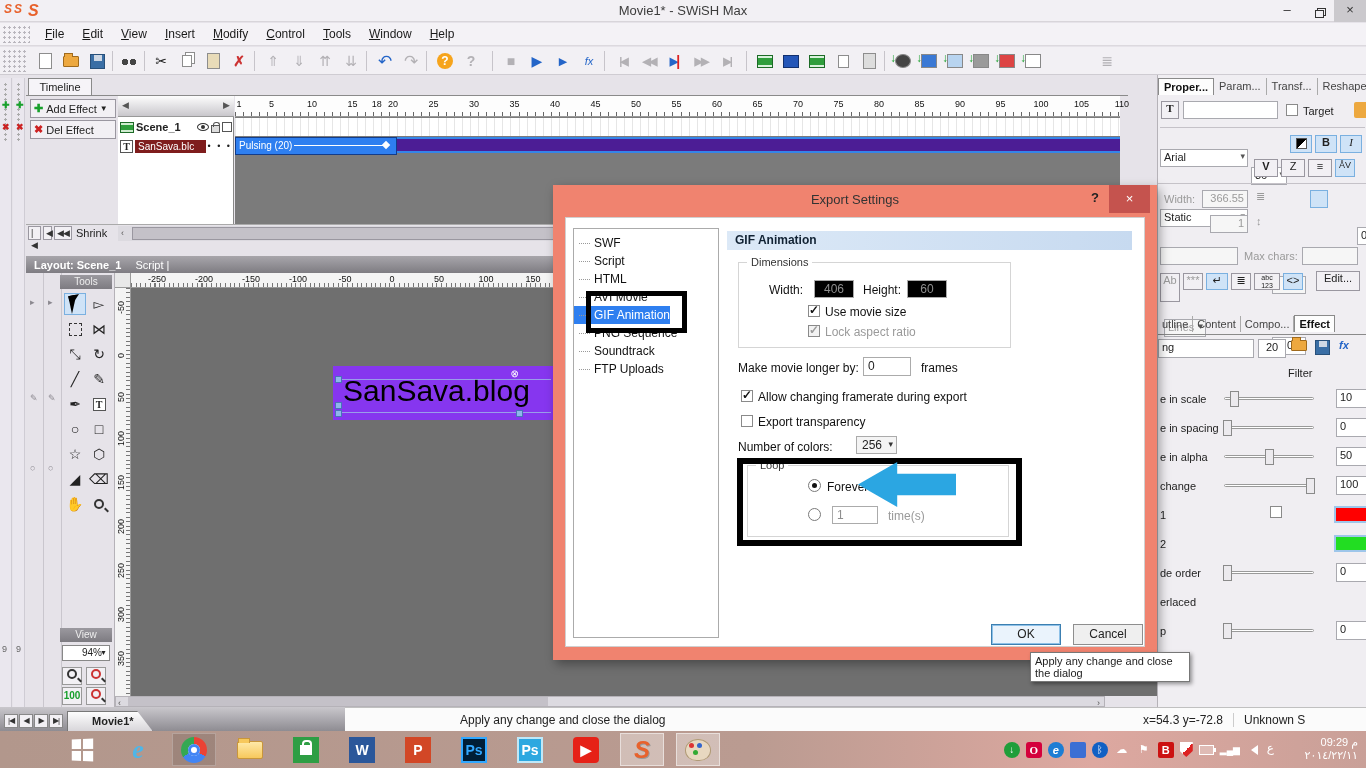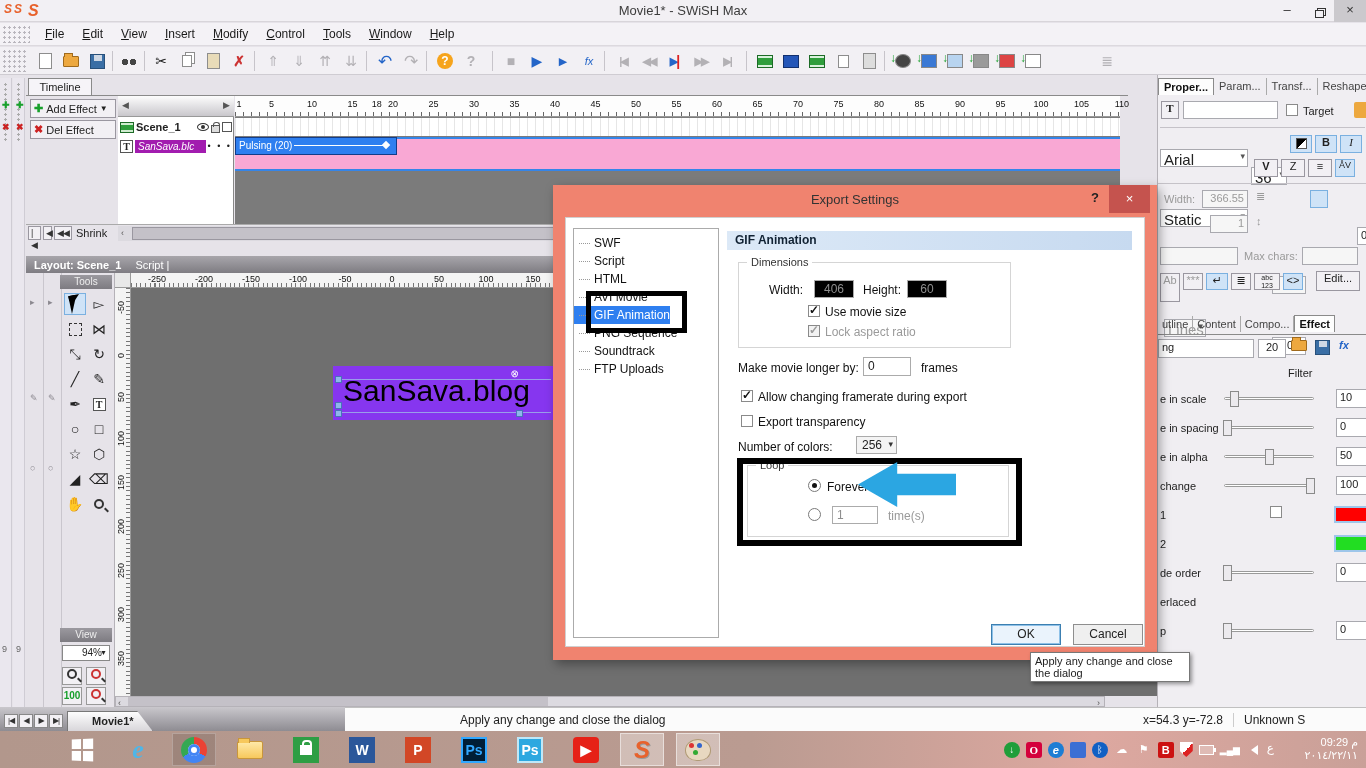--- a/index.html
+++ b/index.html
@@ -54,28 +54,28 @@
   #track-head { position:absolute; left:92px; top:0px; width:116px; height:128px; background:#fff; border-right:1px solid #888; }
   #track-scroll { position:absolute; left:0; top:0; width:116px; height:21px; background:linear-gradient(#fdfdfd,#c9c7cc); border-bottom:1px solid #999; color:#555; }
   .row { position:absolute; left:0; width:116px; height:18px; display:flex; align-items:center; gap:2px; padding:0 2px; }
   .filmico { width:14px; height:11px; background:#2f9e3c; box-shadow:inset 0 2px 0 #cfeccf, inset 0 -2px 0 #cfeccf; border:1px solid #1d6b27; }
   .eye { width:12px; height:8px; border:1px solid #333; border-radius:50%; position:relative; }
   .eye::after { content:""; position:absolute; left:3px; top:1px; width:4px; height:4px; background:#333; border-radius:50%; }
   .lock { width:9px; height:8px; background:#ddd; border:1px solid #555; position:relative; margin-top:3px; }
   .lock::before { content:""; position:absolute; left:1px; top:-4px; width:5px; height:4px; border:1px solid #555; border-bottom:none; border-radius:3px 3px 0 0; }
   .sqr { width:10px; height:10px; border:1px solid #555; background:#fff; }
   .tbox { width:13px; height:13px; border:1px solid #555; background:#fff; text-align:center; line-height:12px; font-family:"Liberation Serif",serif; font-weight:bold; font-size:10px; }
-  #layer-name { background:#a21caf; color:#fff; font-style:italic; font-size:10px; padding:1px 3px; flex:1; }
+  #layer-name { background:#7f1d1d; color:#fff; font-size:10px; padding:1px 3px; flex:1; }
   #tl-grid { position:absolute; left:209px; top:0; width:885px; height:128px; background:#7b7b7b; }
   #tl-ruler { position:absolute; left:0; top:0; width:885px; height:21px; background:#fdfdfd; border-bottom:1px solid #999;
     background-image:repeating-linear-gradient(90deg,#666 0 1px,transparent 1px 8.1px); background-size:100% 4px; background-position:0 100%; background-repeat:no-repeat; }
   .rlabel { position:absolute; top:3px; transform:translateX(-50%); font-size:9px; color:#111; }
   #row-scene { position:absolute; left:0; top:22px; width:885px; height:18px; background:#fff;
      background-image:repeating-linear-gradient(90deg,#e6e6e6 0 1px,transparent 1px 8.1px); }
-  #row-layer { position:absolute; left:0; top:41px; width:885px; height:34px; background:#f9a8d4; border-top:2px solid #3585e8; border-bottom:2px solid #3585e8; }
+  #row-layer { position:absolute; left:0; top:41px; width:885px; height:16px; background:#4c1d95; border-top:2px solid #3585e8; border-bottom:2px solid #3585e8; }
   #pulse-bar { position:absolute; left:0; top:-2px; width:162px; height:18px; background:#2e7ff0; border:1px solid #123c8a; color:#fff; font-size:10px; padding:2px 3px; }
   #pulse-arrow { position:absolute; left:58px; top:7px; width:92px; height:1px; background:#fff; }
   #pulse-arrow::after { content:""; position:absolute; right:-3px; top:-3px; width:6px; height:6px; background:#fff; transform:rotate(45deg); }
   #shrink-row { left:26px; top:224px; width:1102px; height:17px; background:#e6e3e9; border-top:1px solid #aaa; }
   .mini-btn { position:absolute; top:1px; height:14px; background:#f2f0f4; border:1px solid #9a97a0; font-size:9px; line-height:12px; padding:0 2px; color:#333; letter-spacing:-1px; }
   #tl-scroll { position:absolute; left:92px; top:1px; width:1008px; height:15px; background:#dcdae0; }
   #tl-thumb { position:absolute; left:14px; top:1px; width:940px; height:13px; background:#c4c1c8; border:1px solid #9a97a0; }
 
   
   #layout-bar { left:26px; top:256px; width:1102px; height:17px; background:linear-gradient(#a8a6ab,#7e7c82); color:#fff; display:flex; align-items:center; padding-left:8px; gap:14px; font-size:11px; }
@@ -120,21 +120,21 @@
 
   
   #rpanel { left:1157px; top:75px; width:209px; height:632px; background:#f0eef2; border-left:1px solid #b5b2b8; overflow:hidden; }
   .rp-tabs { position:absolute; left:0; top:3px; display:flex; font-size:11px; color:#444; }
   .rp-tabs > div { padding:2px 5px; border-right:1px solid #aaa; }
   .rp-tabs > div:first-child { background:#fdfdfd; border:1px solid #8a8a8a; border-bottom:none; font-weight:bold; color:#111; }
   .fld { background:#fff; border:1px solid #a9a9af; font-size:11px; padding:1px 3px; }
   .fld.dis { background:#f6f6f6; color:#9a9a9a; }
   .sbtn { background:#f2f0f4; border:1px solid #9a97a0; text-align:center; }
   .sbtn.on { background:#cfe3f7; border-color:#7ab0e0; }
-  .combo { background:#fff; border:1px solid #a9a9af; padding:1px 3px; position:relative; font-size:15px; }
+  .combo { background:#fff; border:1px solid #a9a9af; padding:1px 3px; position:relative; font-size:11px; }
   .combo::after { content:"▾"; position:absolute; right:2px; top:1px; color:#555; font-size:9px; }
   .cb { width:12px; height:12px; background:#fff; border:1px solid #8a8a8a; position:relative; display:inline-block; }
   .cb.on::after { content:"✓"; position:absolute; left:0px; top:-3px; font-weight:bold; font-size:12px; color:#111; }
   .cb.on.dis::after { color:#9a9a9a; } .cb.dis { background:#f2f2f2; }
   .rad { width:13px; height:13px; border:1px solid #7a7a7a; border-radius:50%; background:#fff; position:relative; display:inline-block; }
   .rad.on::after { content:""; position:absolute; left:3px; top:3px; width:5px; height:5px; border-radius:50%; background:#111; }
   .spin { position:relative; }
   .spin::after { content:"▲▼"; position:absolute; right:1px; top:0px; font-size:5px; line-height:7px; width:9px; color:#444; letter-spacing:0; white-space:pre-wrap; writing-mode:vertical-lr; }
   .slider-row { position:relative; height:29px; }
   .sl-label { position:absolute; left:2px; top:8px; font-size:11px; white-space:nowrap; }

